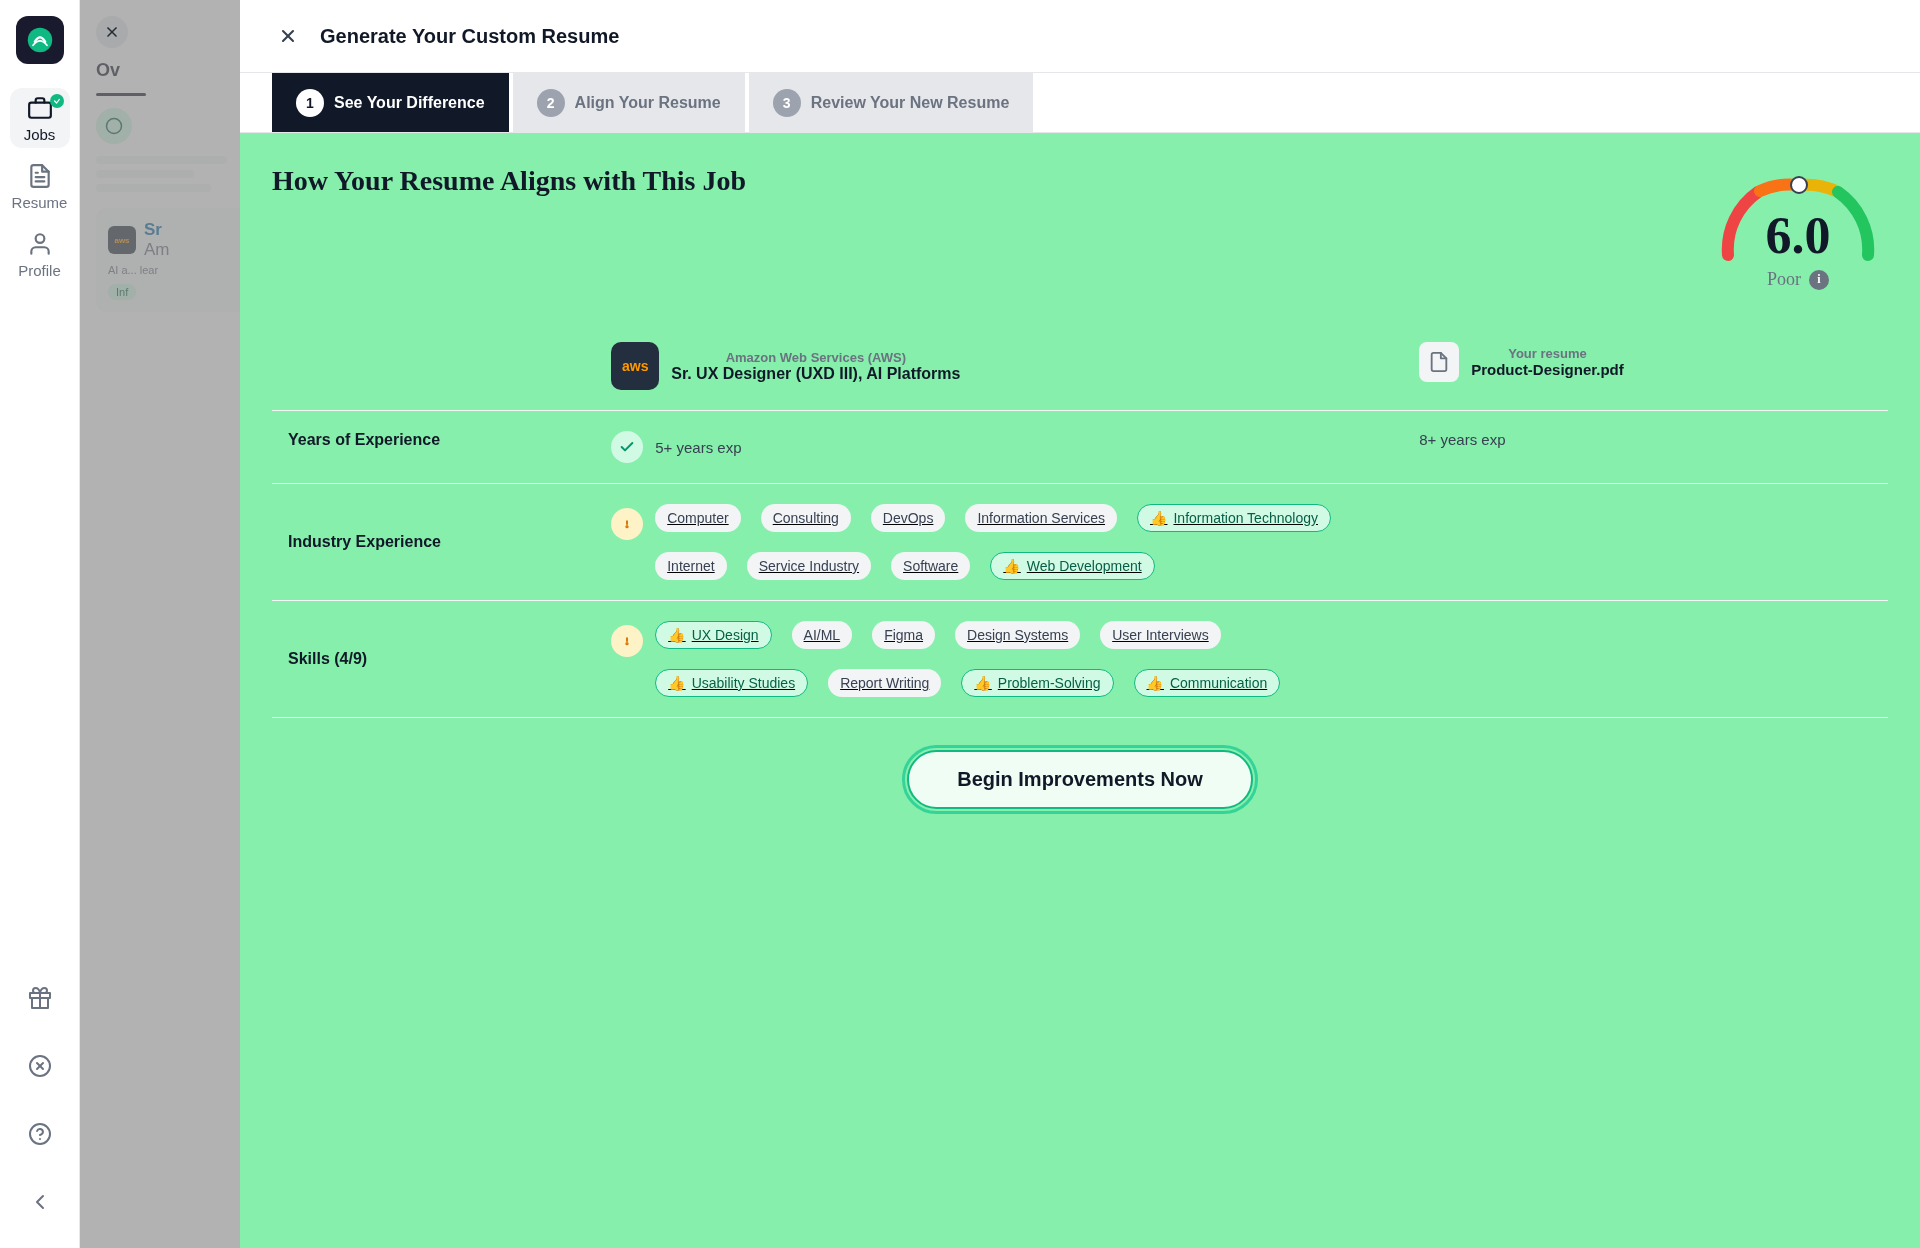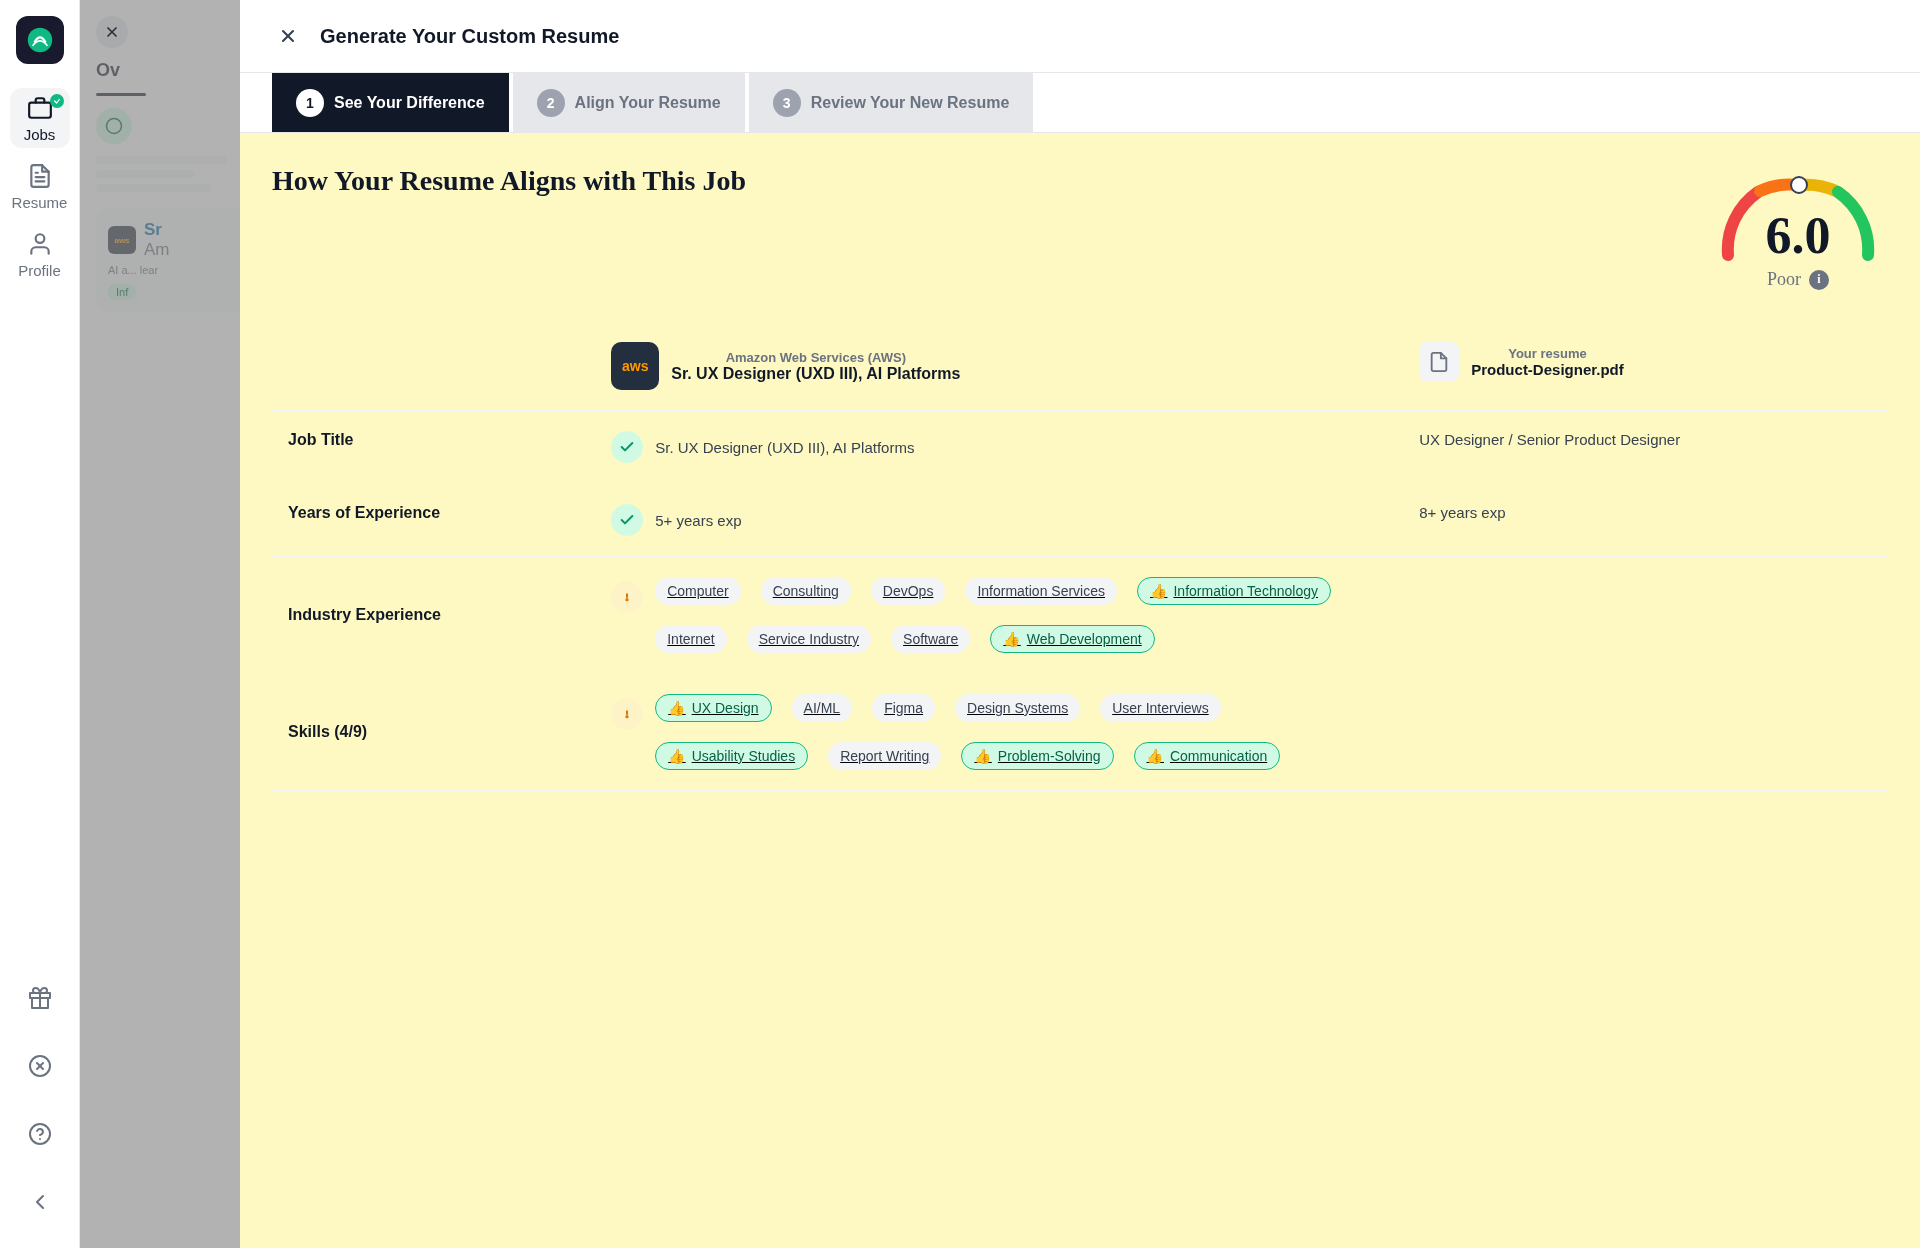--- a/index.html
+++ b/index.html
@@ -72,21 +72,21 @@
     .overlay {
       position: absolute; inset: 0;
       background: rgba(0,0,0,0.3);
       z-index: 5;
     }
 
     
     .modal {
       position: absolute;
       top: 0; left: 160px; right: 0; bottom: 0;
-      background: #fef9c3;
+      background: #86efac;
       z-index: 20;
       display: flex;
       flex-direction: column;
       overflow: hidden;
     }
     .modal-header {
       display: flex; align-items: center; gap: 16px;
       padding: 20px 32px;
       border-bottom: 1px solid #e5e7eb;
       background: #fff;
@@ -477,38 +477,20 @@
                 <div>
                   <div class="company-name">Your resume</div>
                   <div class="resume-filename">Product-Designer.pdf</div>
                 </div>
               </div>
             </th>
           </tr>
         </thead>
         <tbody>
 
-          <tr>
-            <td class="col-label">
-              <span class="row-label">Job Title</span>
-            </td>
-            <td class="col-job">
-              <div class="row-status">
-                <div class="status-badge status-green">
-                  <svg width="16" height="16" viewBox="0 0 24 24" fill="none" stroke="#059669" stroke-width="3" stroke-linecap="round" stroke-linejoin="round">
-                    <polyline points="20,6 9,17 4,12"></polyline>
-                  </svg>
-                </div>
-                <span class="cell-value">Sr. UX Designer (UXD III), AI Platforms</span>
-              </div>
-            </td>
-            <td class="col-resume">
-              <span class="cell-value">UX Designer / Senior Product Designer</span>
-            </td>
-          </tr>
 
           <tr>
             <td class="col-label">
               <span class="row-label">Years of Experience</span>
             </td>
             <td class="col-job">
               <div class="row-status">
                 <div class="status-badge status-green">
                   <svg width="16" height="16" viewBox="0 0 24 24" fill="none" stroke="#059669" stroke-width="3" stroke-linecap="round" stroke-linejoin="round">
                     <polyline points="20,6 9,17 4,12"></polyline>
@@ -592,16 +574,19 @@
                     Communication
                   </span>
                 </div>
               </div>
             </td>
             <td class="col-resume"></td>
           </tr>
         </tbody>
       </table>
 
+      <div class="cta-row">
+        <button class="cta-btn">Begin Improvements Now</button>
+      </div>
     </div>
   </div>
 
 </div>
 
 </body></html>

